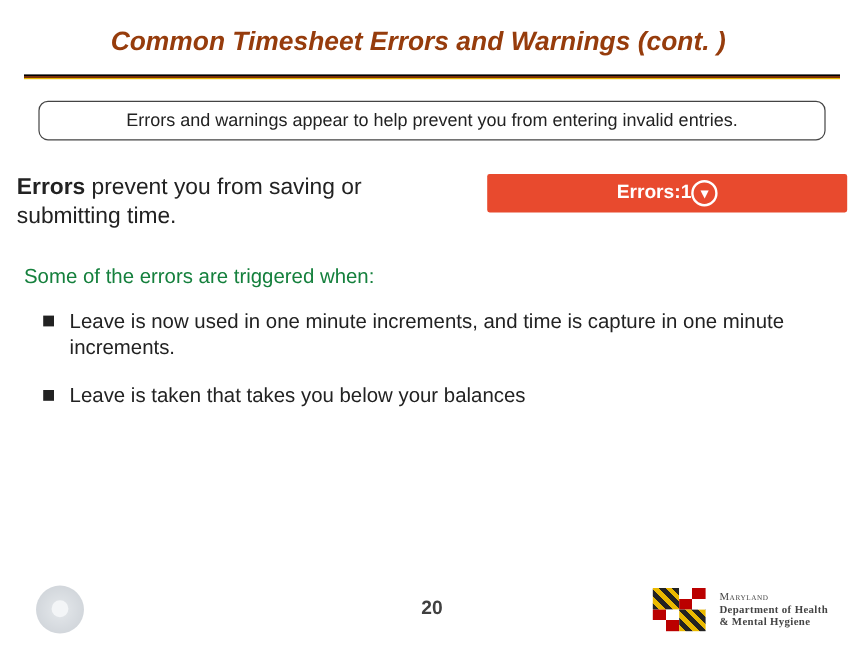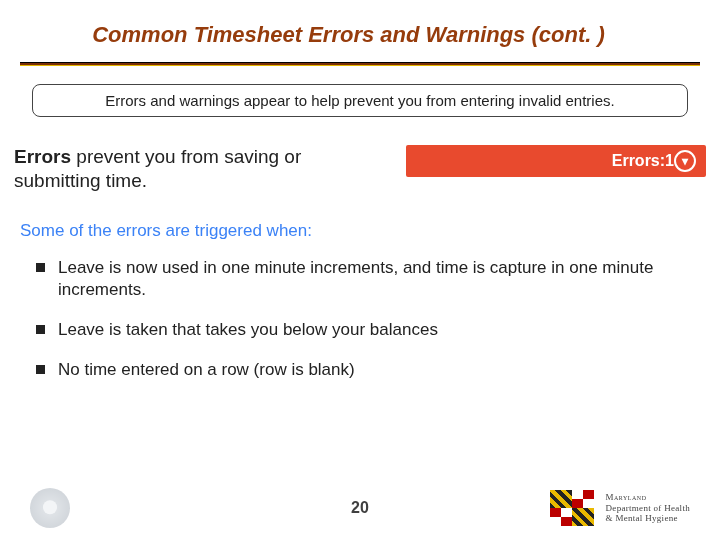--- a/index.html
+++ b/index.html
@@ -49,40 +49,40 @@
     color: #222;
     line-height: 1.25;
   }
   .lead-strong { font-weight: bold; }
   .error-banner {
     width: 300px;
     background: #e84a2e;
     color: #fff;
     display: flex;
     align-items: center;
-    justify-content: flex-end;
+    justify-content: center;
     padding: 5px 10px;
     font-size: 16px;
     font-weight: bold;
     border-radius: 2px;
   }
   .error-banner .chev {
     width: 22px;
     height: 22px;
     border: 2px solid #fff;
     border-radius: 50%;
     display: flex;
     align-items: center;
     justify-content: center;
     font-size: 12px;
     font-weight: bold;
   }
   .sub-intro {
     font-size: 17px;
-    color: #3b82f6;
+    color: #15803d;
     margin: 0 0 16px 6px;
   }
   ul.errs {
     list-style: none;
     padding: 0 0 0 22px;
   }
   ul.errs li {
     position: relative;
     font-size: 17px;
     color: #222;
@@ -149,21 +149,21 @@
   .md-flag .q3 { background:
       conic-gradient(#fff 0 25%, #b00 0 50%, #fff 0 75%, #b00 0 100%); }
   .md-flag .q4 { background: repeating-linear-gradient(45deg,#eab900 0 4px,#222 4px 8px); }
   .dept-text {
     font-size: 9px;
     color: #444;
     line-height: 1.15;
     font-family: Georgia, serif;
   }
   .dept-text .l1 { font-variant: small-caps; letter-spacing: 0.5px; }
-  .dept-text .l2 { font-weight: normal; letter-spacing: 0.3px; }
+  .dept-text .l2 { font-weight: bold; letter-spacing: 0.3px; }
 </style>
 </head>
 <body>
 
 <h1 class="slide-title">Common Timesheet Errors and Warnings (cont. )</h1>
 <div class="title-rule"></div>
 
 <div class="callout-box">Errors and warnings appear to help prevent you from entering invalid entries.</div>
 
 <div class="body-wrap">
@@ -177,21 +177,20 @@
       </span>
       <span class="chev">▾</span>
     </div>
   </div>
 
   <p class="sub-intro">Some of the errors are triggered when:</p>
 
   <ul class="errs">
     <li>Leave is now used in one minute increments, and time is capture in one minute increments.</li>
     <li>Leave is taken that takes you below your balances</li>
-    <li>No time entered on a row (row is blank)</li>
   </ul>
 </div>
 
 <div class="footer">
   <div class="footer-left"></div>
   <div class="page-num">20</div>
   <div class="footer-right">
     <div class="md-flag">
       <div class="q1"></div>
         <div class="q2"></div>

